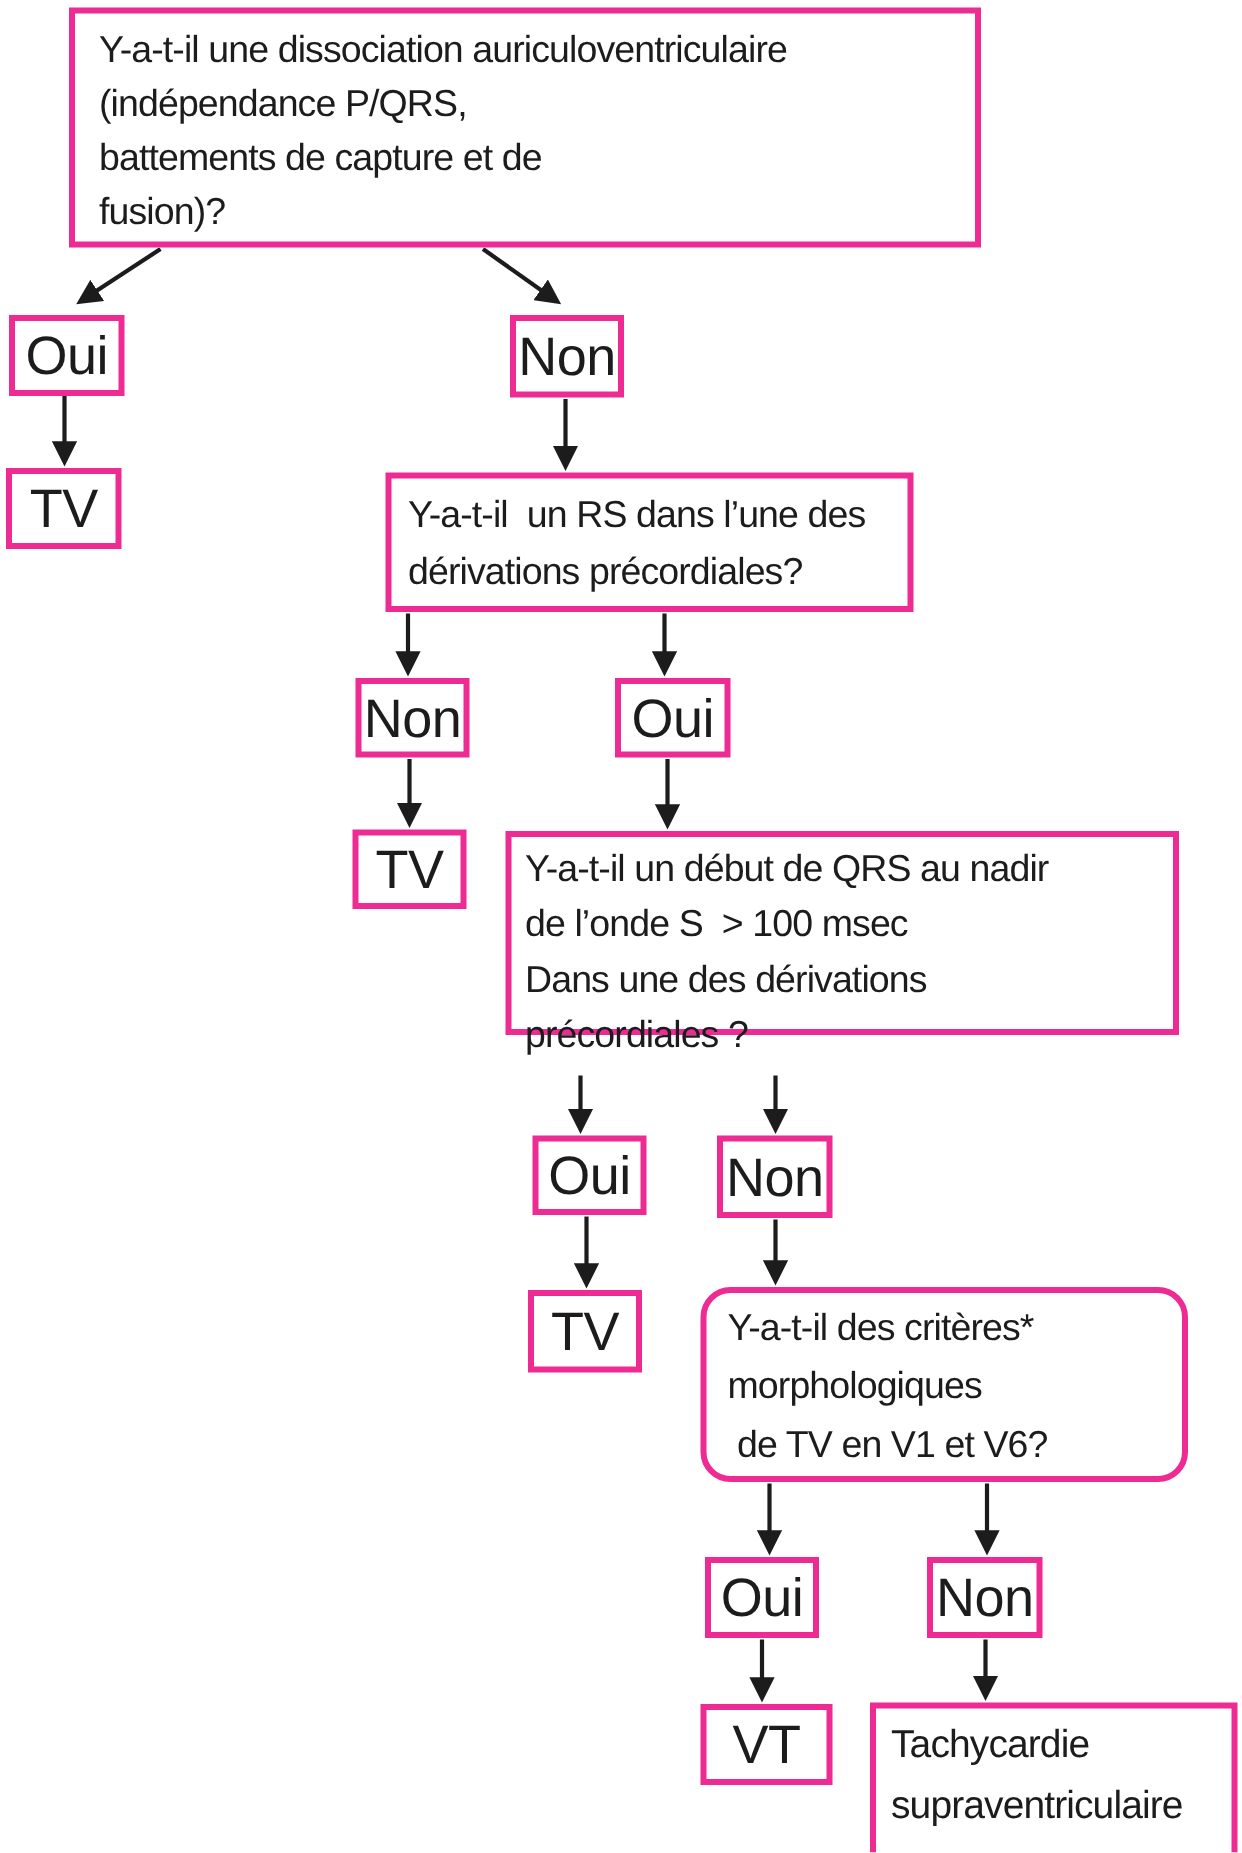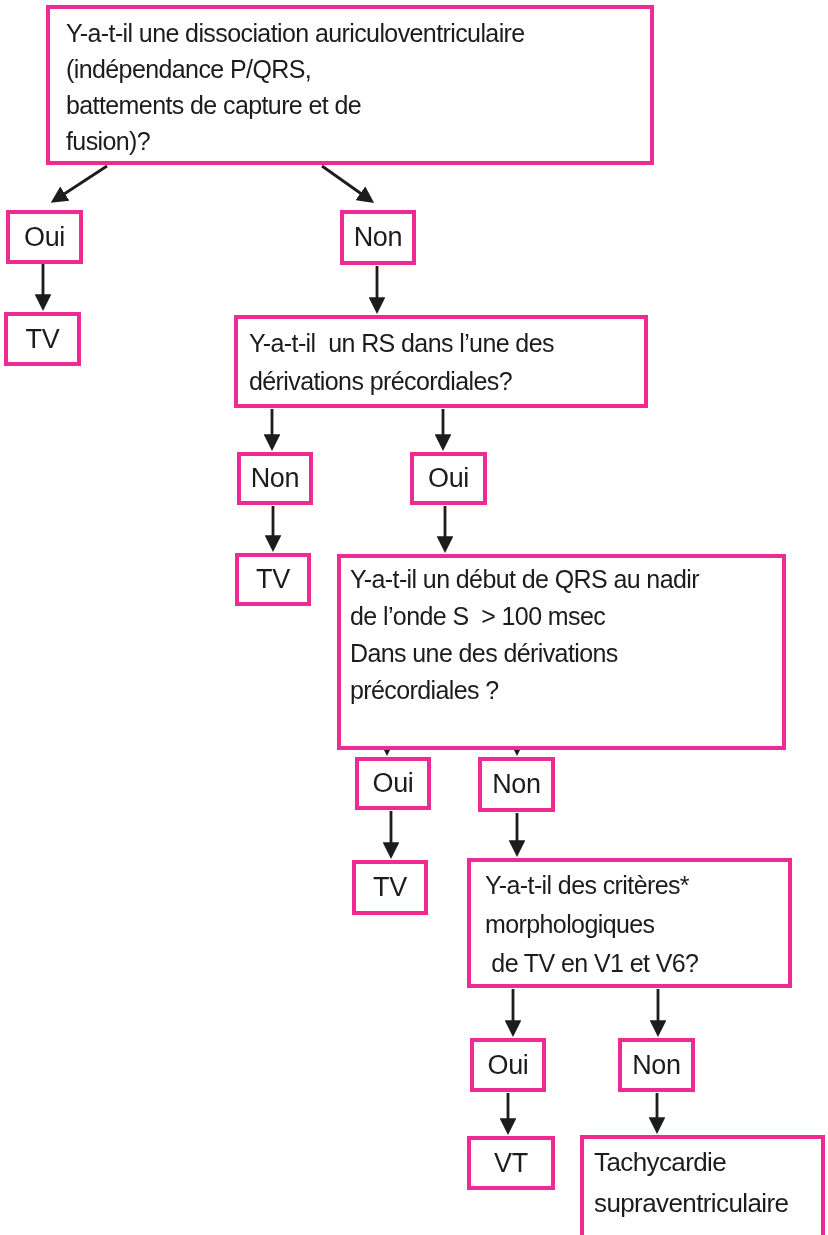--- a/index.html
+++ b/index.html
@@ -45,29 +45,29 @@
     white-space: pre-wrap;
     text-align: left;
     font-size: 25px;
     letter-spacing: -0.6px;
     font-weight: 500;
   }
   .small {
     display: flex;
     align-items: center;
     justify-content: center;
-    font-size: 27px;
+    font-size: 36px;
     letter-spacing: -0.3px;
     font-weight: 500;
   }
   
   .q1   { left: 46px;  top: 5px;    width: 608px; height: 160px; padding: 6px 8px 0 16px; line-height: 36px; }
-  .q2   { left: 234px; top: 315px;  width: 414px; height: 93px;  padding: 5px 6px 0 11px; line-height: 38px; }
-  .q3   { left: 337px; top: 554px;  width: 449px; height: 196px; padding: 3px 6px 0 9px;  line-height: 37px; }
-  .q4   { left: 467px; top: 858px;  width: 325px; height: 130px; padding: 4px 6px 0 14px; line-height: 39px; }
+  .q2   { left: 257px; top: 315px;  width: 352px; height: 93px;  padding: 5px 6px 0 11px; line-height: 38px; }
+  .q3   { left: 337px; top: 554px;  width: 449px; height: 136px; padding: 3px 6px 0 9px;  line-height: 37px; }
+  .q4   { left: 467px; top: 858px;  width: 325px; height: 130px; padding: 4px 6px 0 14px; line-height: 39px; border-radius: 20px; }
   .term { left: 580px; top: 1135px; width: 245px; height: 116px;  padding: 3px 4px 0 10px; line-height: 41px; font-size: 26px; }
   
   .b-q1-oui { left: 6px;   top: 210px;  width: 77px; height: 54px; }
   .b-q1-non { left: 340px; top: 210px;  width: 76px; height: 55px; }
   .b-tv1    { left: 4px;   top: 312px;  width: 77px; height: 54px; }
   .b-q2-non { left: 237px; top: 452px;  width: 76px; height: 53px; }
   .b-q2-oui { left: 410px; top: 452px;  width: 77px; height: 53px; }
   .b-tv2    { left: 235px; top: 553px;  width: 76px; height: 53px; }
   .b-q3-oui { left: 355px; top: 757px;  width: 76px; height: 53px; }
   .b-q3-non { left: 478px; top: 757px;  width: 77px; height: 55px; }

